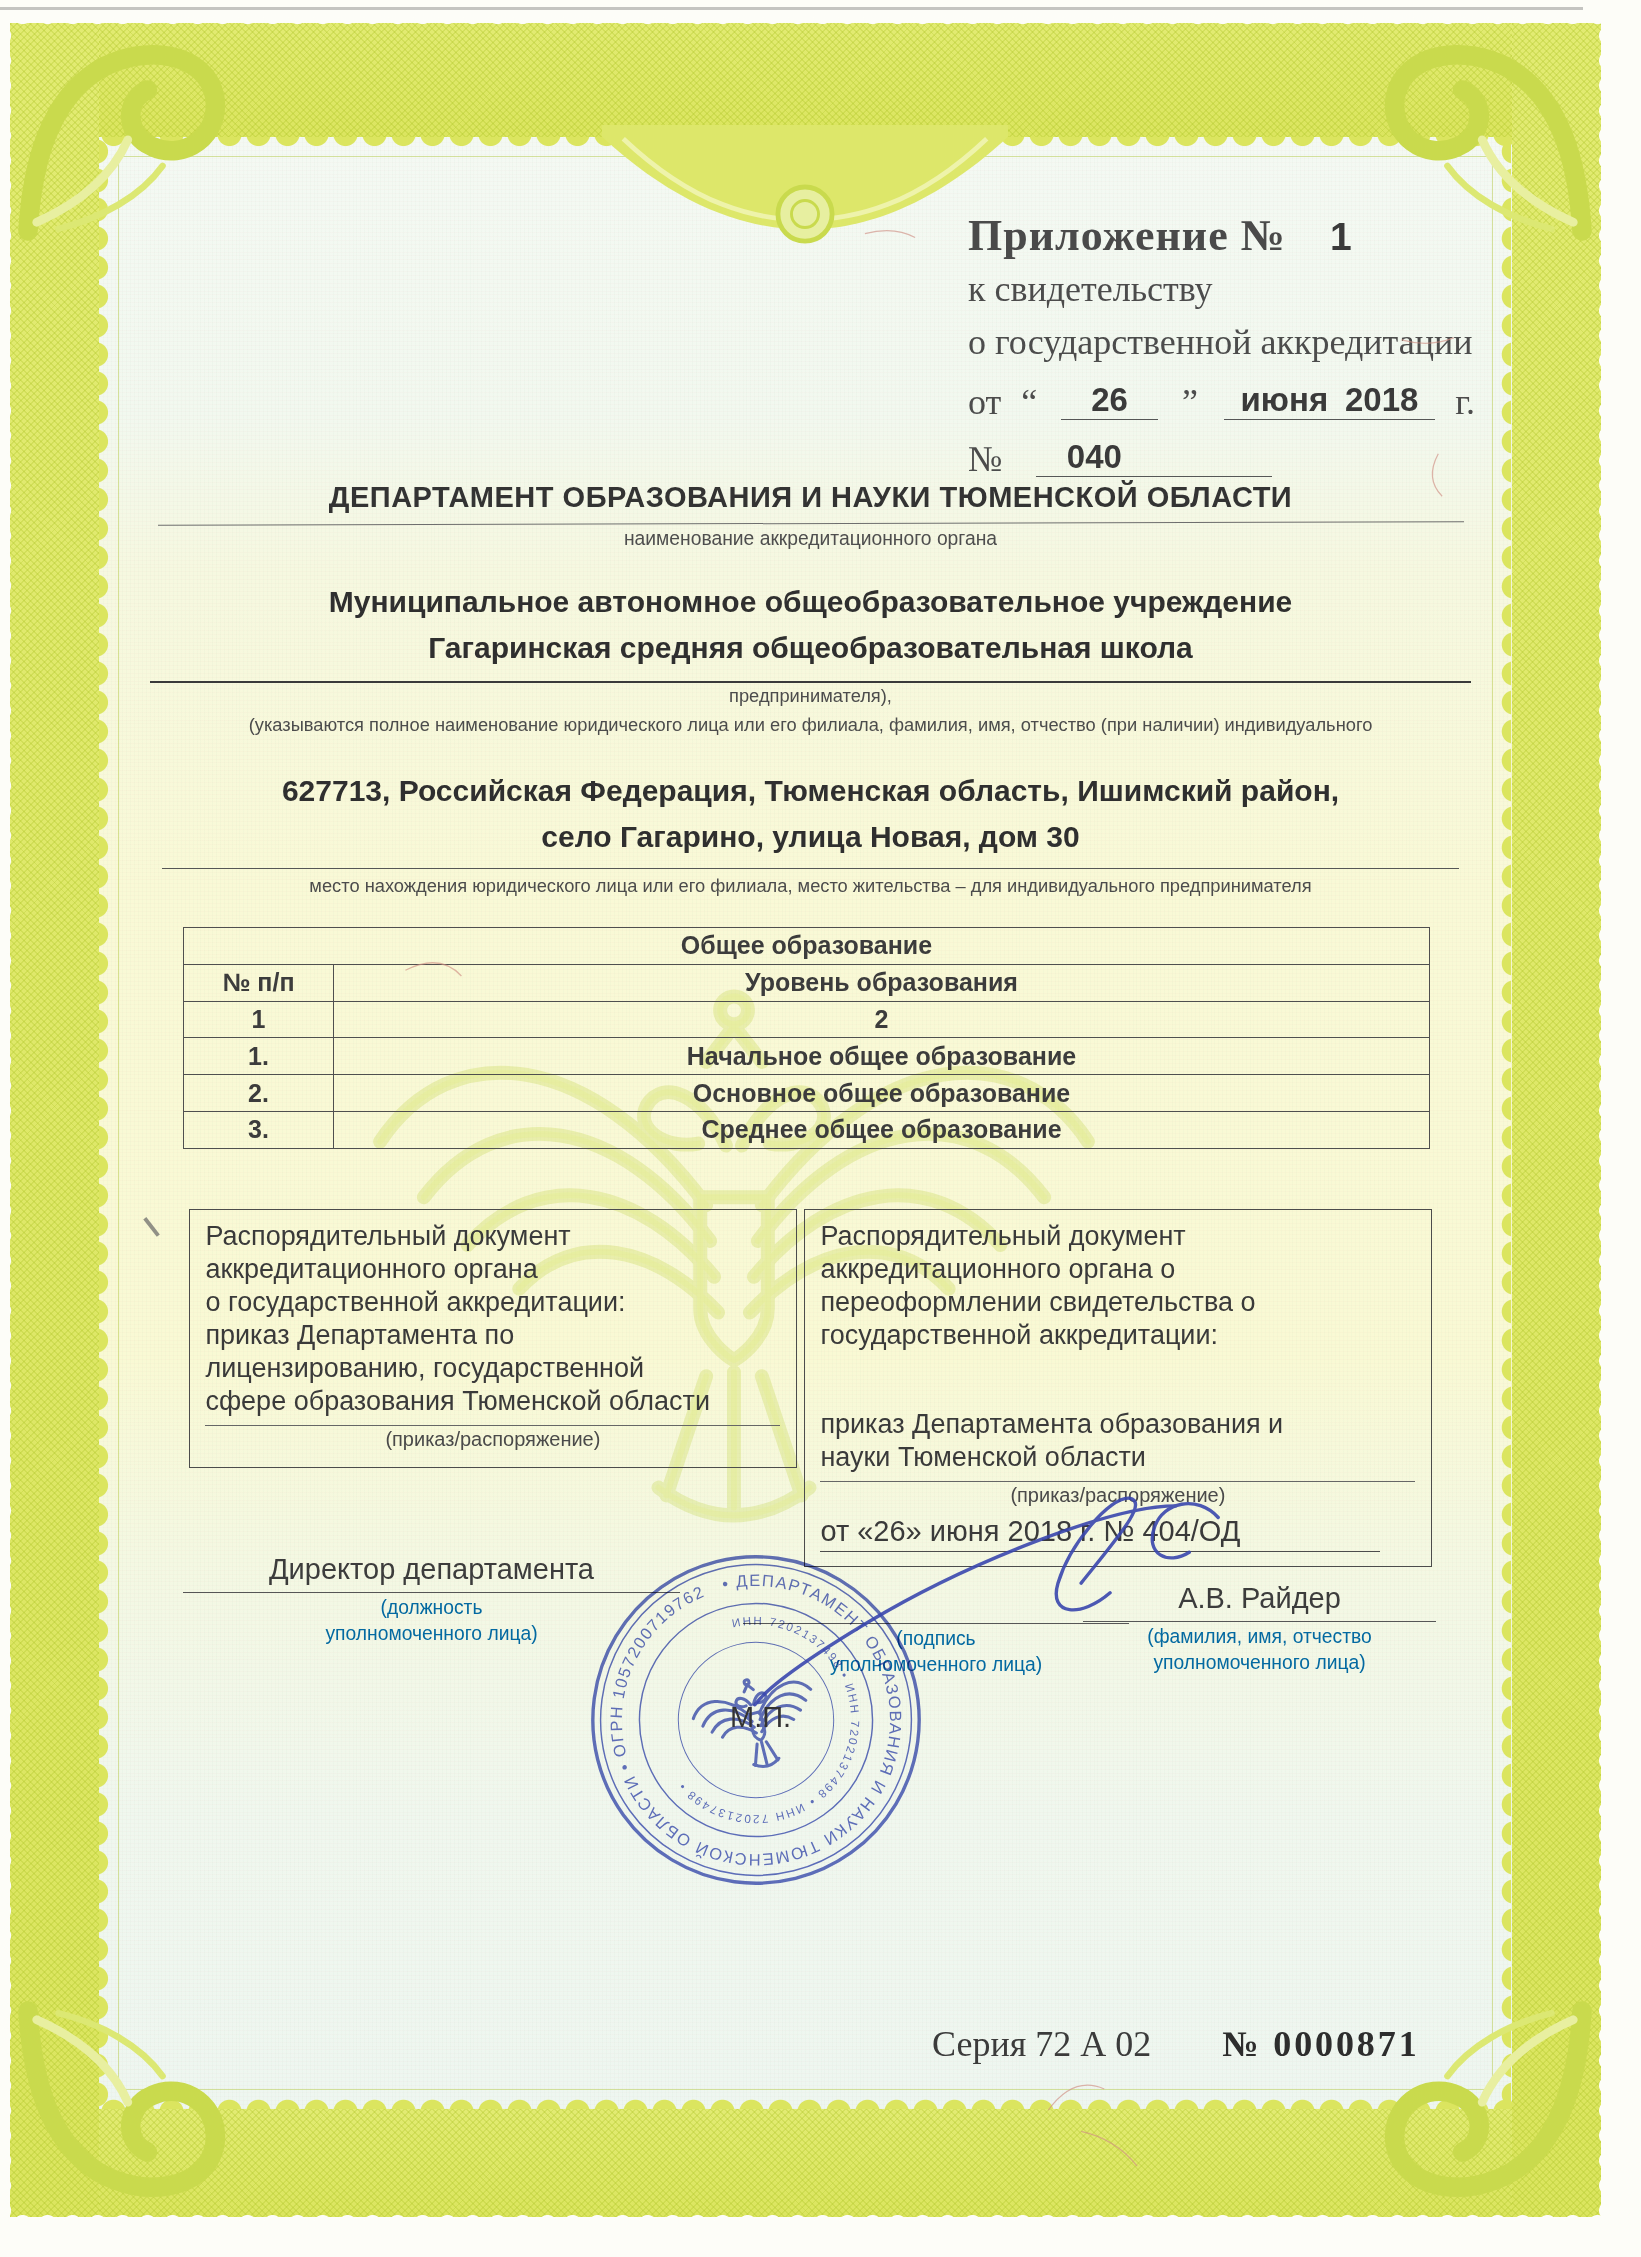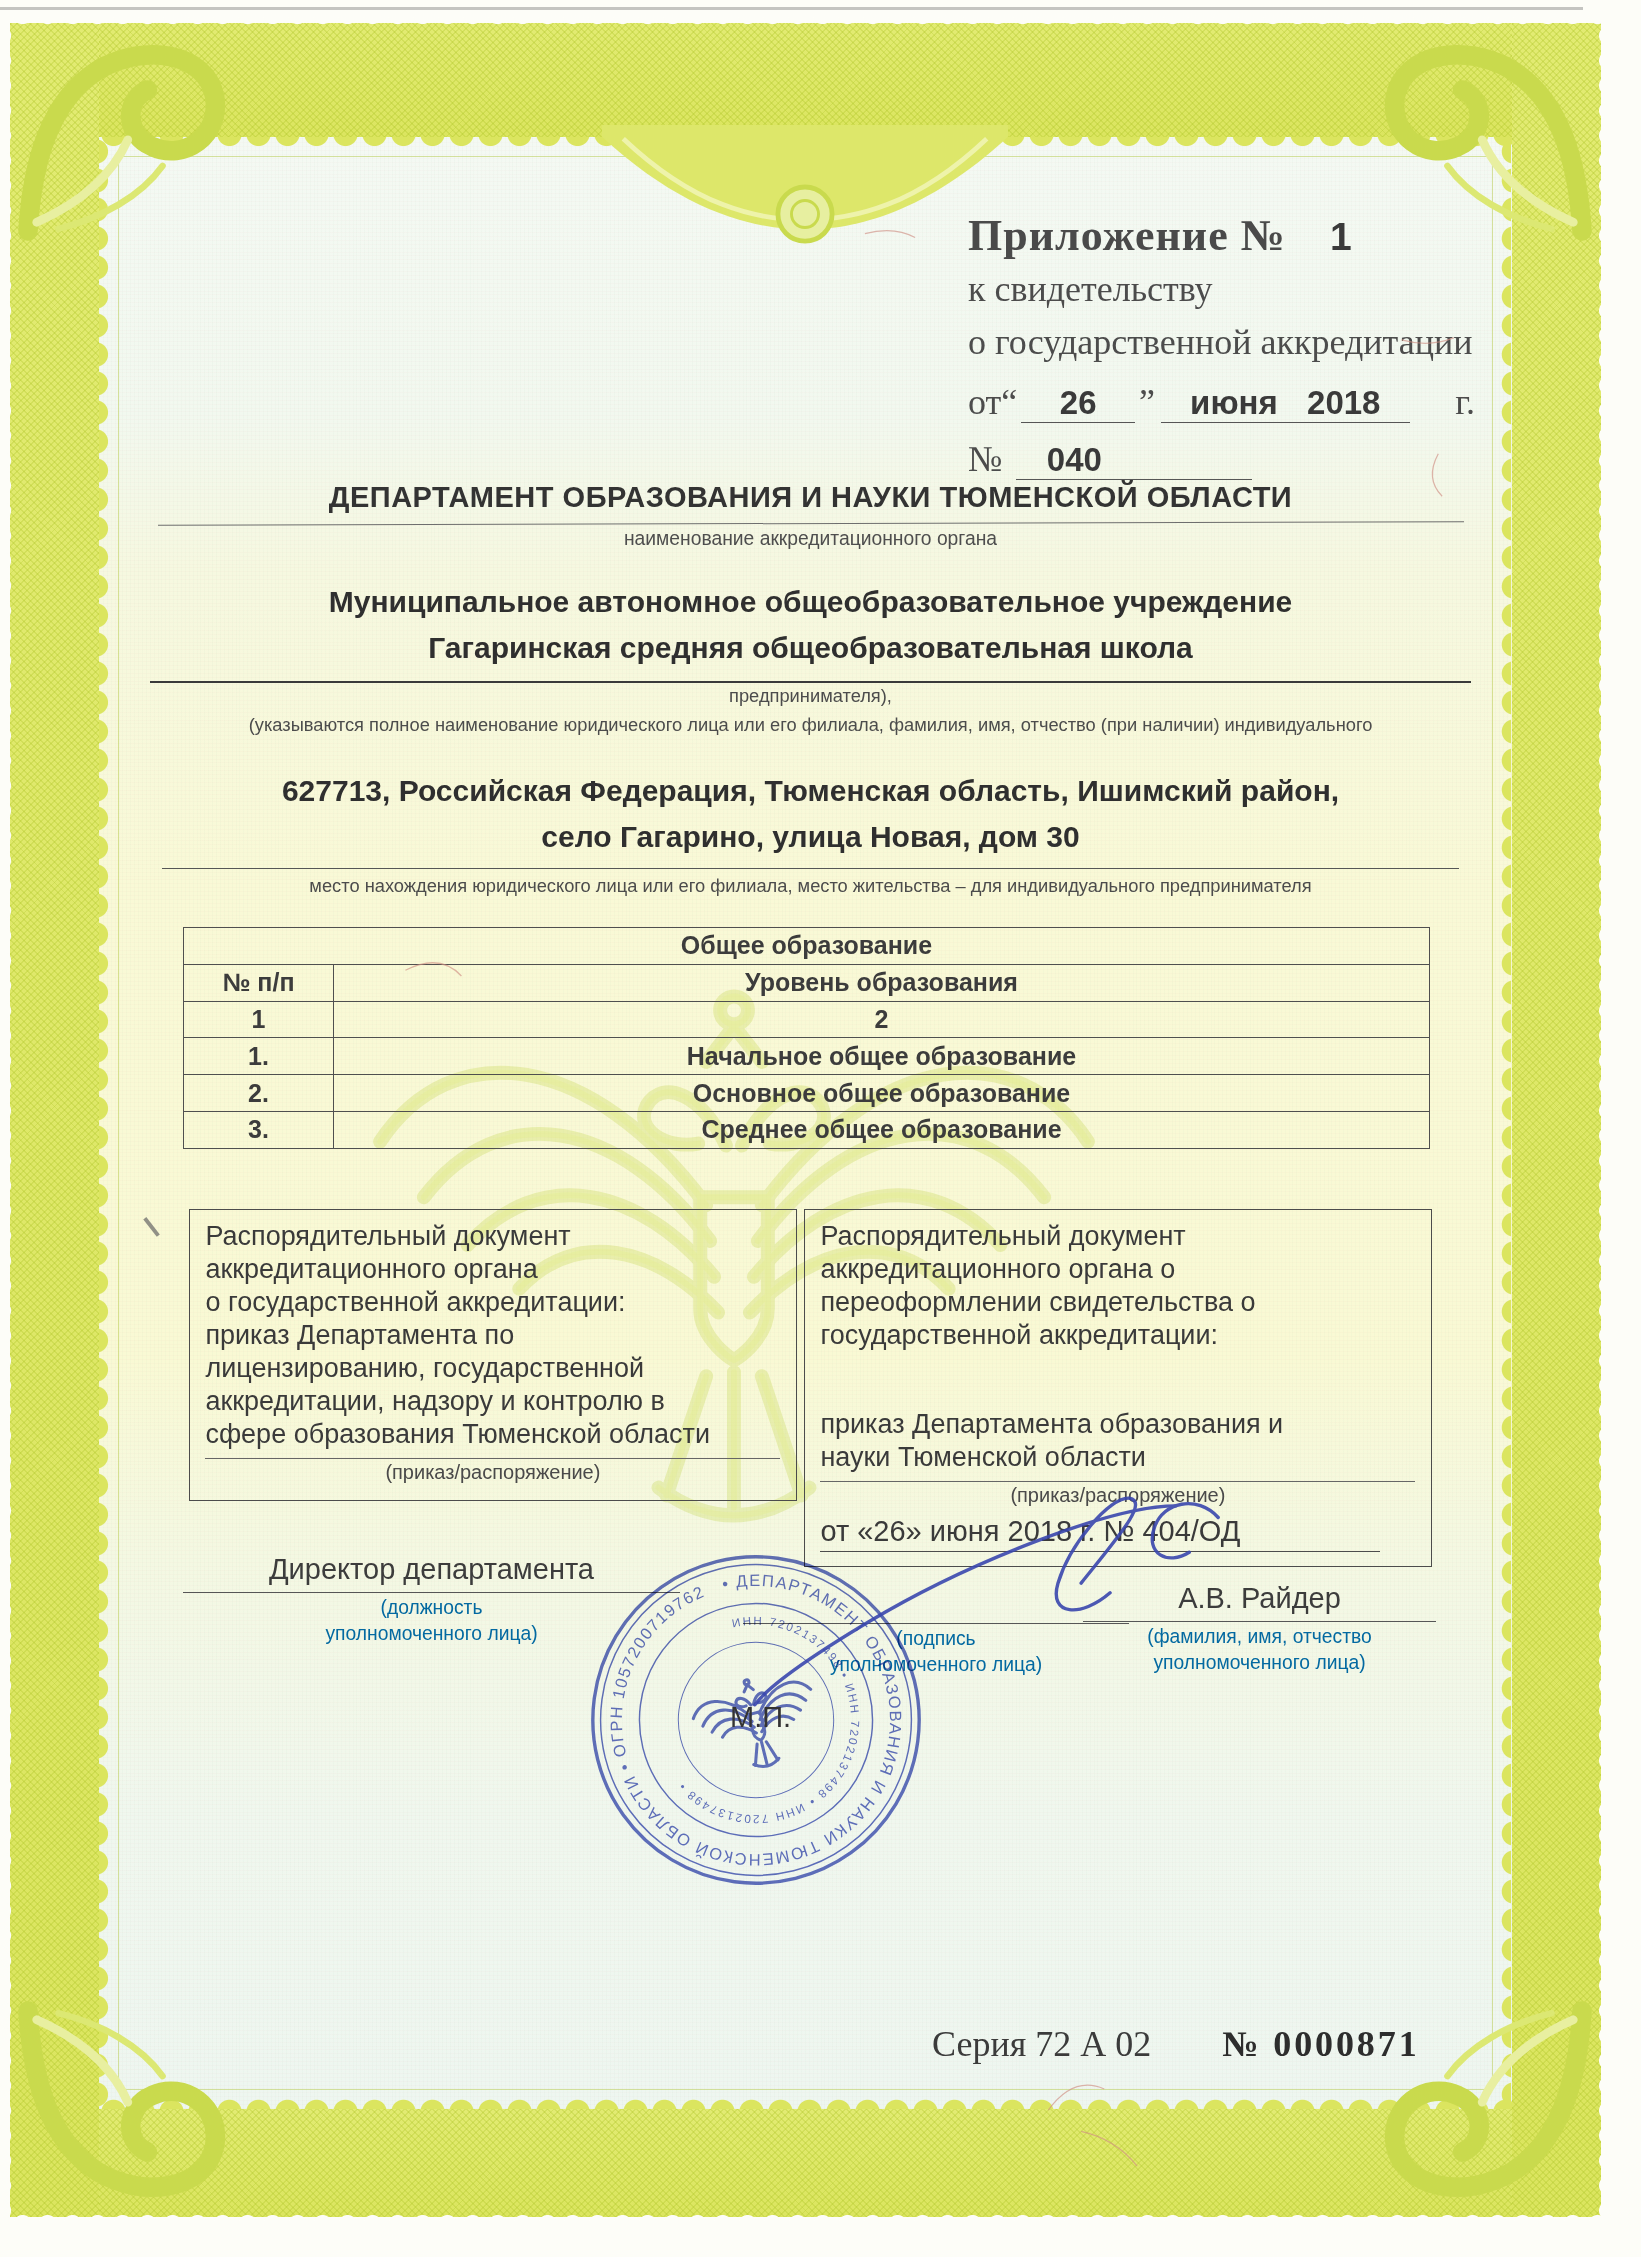--- a/index.html
+++ b/index.html
@@ -38,21 +38,21 @@
   .corner.bl{left:5.8px;bottom:1.9px;transform:scaleY(-1);}
   .corner.br{right:5.8px;bottom:1.9px;transform:scale(-1,-1);}
   .crest{position:absolute;left:50%;top:102px;transform:translateX(-50%);}
 
   
   .abs{position:absolute;}
   #hdr{left:968px;top:212px;width:507px;color:#474747;z-index:3;}
   .hdr-title{font:700 44px/1.1 "Liberation Serif",serif;letter-spacing:1px;color:#4a4a4a;}
   .hdr-title .num{font:700 39px "Liberation Sans",sans-serif;margin-left:44px;color:#3a3a3a;}
   .hdr-sub{font:400 36px/1.3 "Liberation Serif",serif;margin-top:5.8px;color:#4c4c4c;}
-  .hdr-row{font:400 36px "Liberation Serif",serif;margin-top:15.4px;display:flex;align-items:flex-end;color:#4c4c4c;}
+  .hdr-row{font:400 36px "Liberation Serif",serif;margin-top:15.4px;display:flex;align-items:flex-start;color:#4c4c4c;gap:20px;}
   .u{border-bottom:1.9px solid #565656;text-align:center;font:700 33px "Liberation Sans",sans-serif;color:#3a3a3a;}
   .u.day{width:114px;margin:0 3.9px;}
   .u.mid{width:249px;display:inline-flex;justify-content:space-evenly;margin-left:5.8px;}
   .u.numv{width:205px;text-align:left;padding-left:31px;margin-left:13.5px;}
   .gsuffix{margin-left:auto;}
 
   .cblock{left:150px;width:1321px;text-align:center;z-index:3;}
   #issuer{top:481px;}
   .issuer-name{font:700 29px "Liberation Sans",sans-serif;letter-spacing:0.5px;color:#333;}
   .rule-thin{border-top:1.9px solid #6e6e6e;margin:8.7px 7.7px 0;transform:rotate(-.15deg);}
@@ -248,21 +248,20 @@
     </tr>
   </tbody>
     </table>
 
   <div id="box-left" class="docbox">
     <div class="box-line">Распорядительный документ</div>
     <div class="box-line">аккредитационного органа</div>
     <div class="box-line">о государственной аккредитации:</div>
     <div class="box-line">приказ Департамента по</div>
     <div class="box-line">лицензированию, государственной</div>
-    <div class="box-line">аккредитации, надзору и контролю в</div>
     <div class="box-line">сфере образования Тюменской области</div>
     <div class="box-rule"></div>
     <div class="box-cap">(приказ/распоряжение)</div>
   </div>
 
   <div id="box-right" class="docbox">
     <div class="box-line">Распорядительный документ</div>
     <div class="box-line">аккредитационного органа о</div>
     <div class="box-line">переоформлении свидетельства о</div>
     <div class="box-line">государственной аккредитации:</div>

